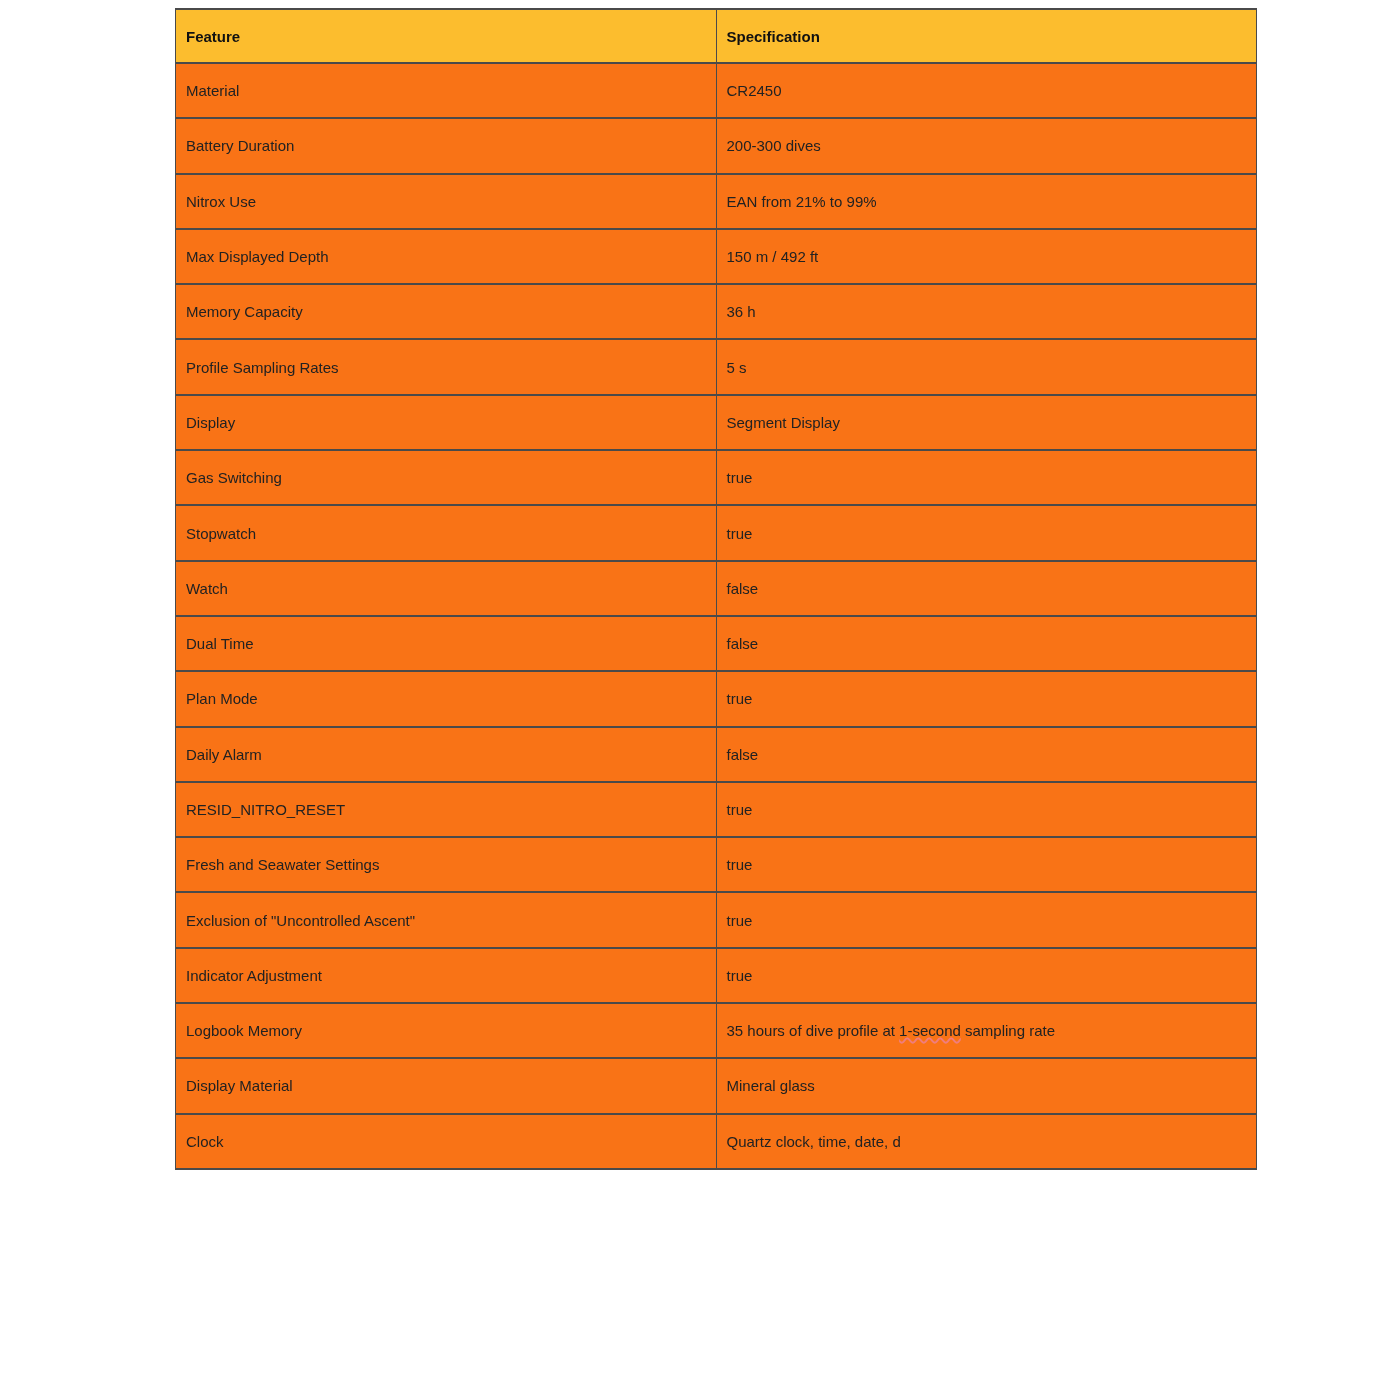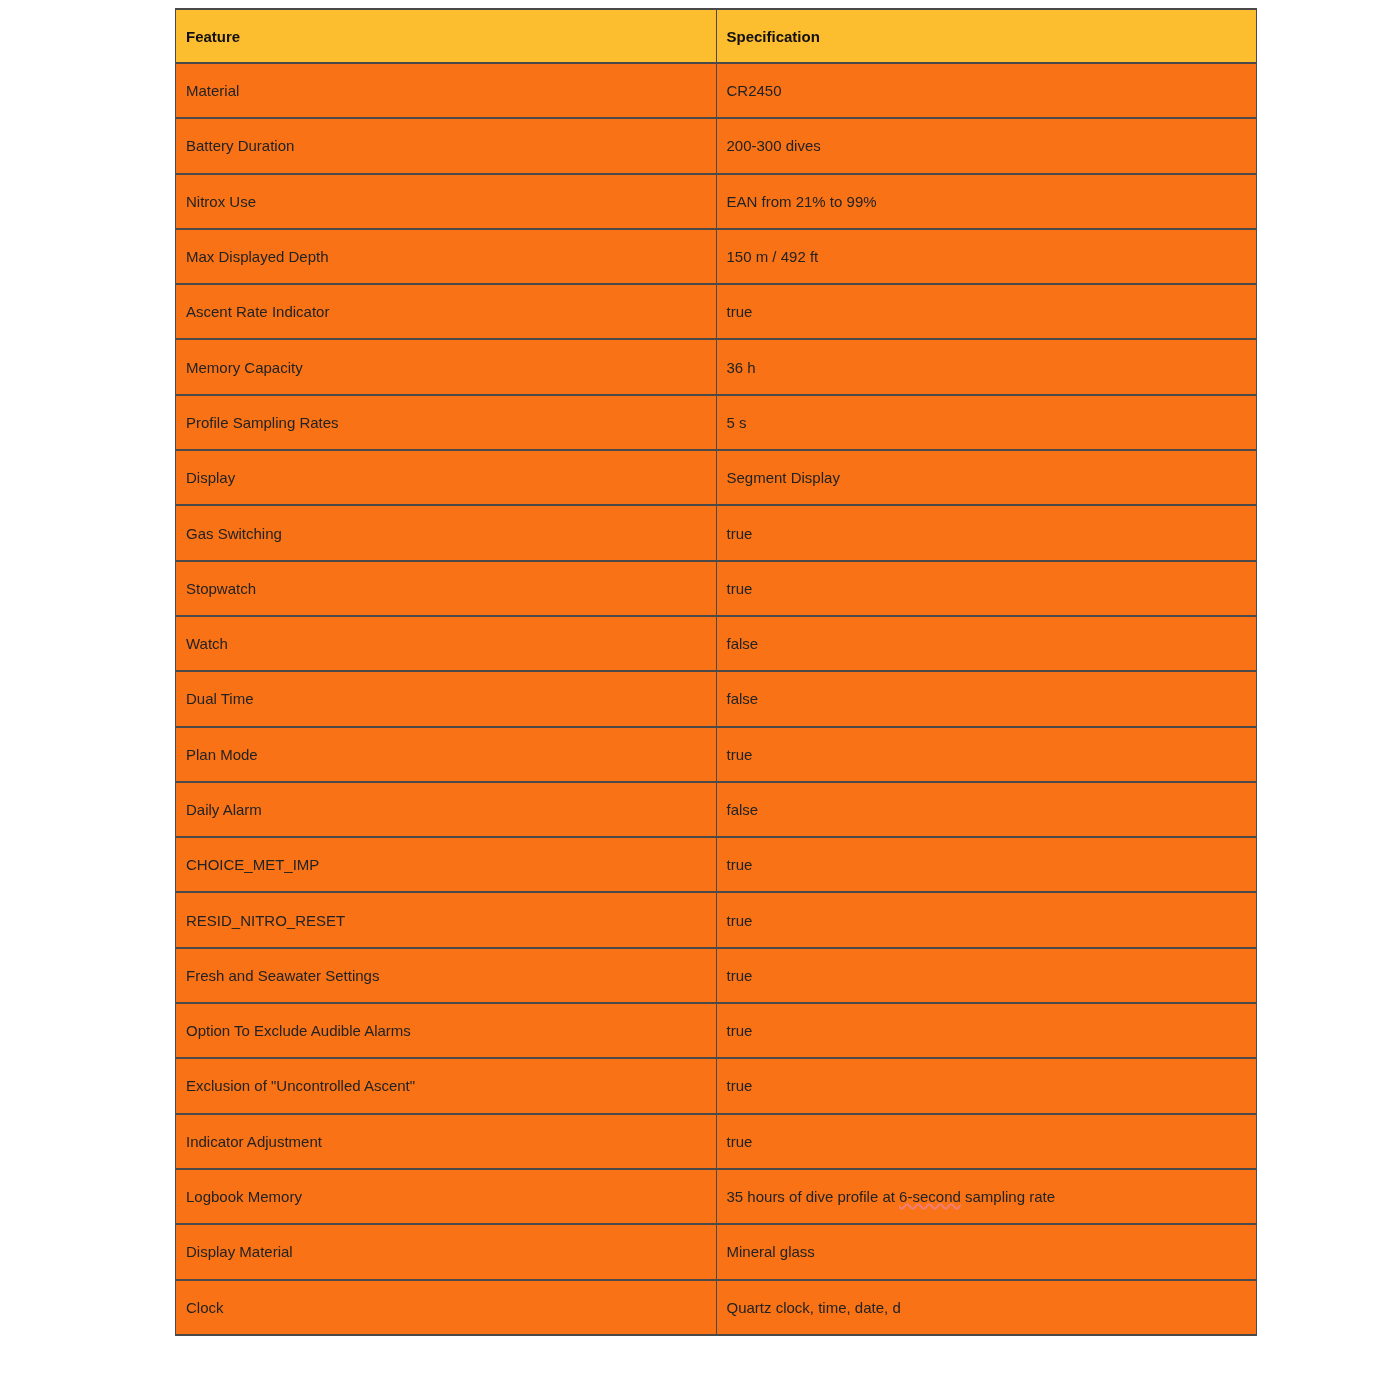--- a/index.html
+++ b/index.html
@@ -85,24 +85,20 @@
         </tr>
         <tr>
           <td>Nitrox Use</td>
           <td>EAN from 21% to 99%</td>
         </tr>
         <tr>
           <td>Max Displayed Depth</td>
           <td>150 m / 492 ft</td>
         </tr>
         <tr>
-          <td>Ascent Rate Indicator</td>
-          <td>true</td>
-        </tr>
-        <tr>
           <td>Memory Capacity</td>
           <td>36 h</td>
         </tr>
         <tr>
           <td>Profile Sampling Rates</td>
           <td>5 s</td>
         </tr>
         <tr>
           <td>Display</td>
           <td>Segment Display</td>
@@ -125,46 +121,38 @@
         </tr>
         <tr>
           <td>Plan Mode</td>
           <td>true</td>
         </tr>
         <tr>
           <td>Daily Alarm</td>
           <td>false</td>
         </tr>
         <tr>
-          <td>CHOICE_MET_IMP</td>
-          <td>true</td>
-        </tr>
-        <tr>
           <td>RESID_NITRO_RESET</td>
           <td>true</td>
         </tr>
         <tr>
           <td>Fresh and Seawater Settings</td>
-          <td>true</td>
-        </tr>
-        <tr>
-          <td>Option To Exclude Audible Alarms</td>
           <td>true</td>
         </tr>
         <tr>
           <td>Exclusion of "Uncontrolled Ascent"</td>
           <td>true</td>
         </tr>
         <tr>
           <td>Indicator Adjustment</td>
           <td>true</td>
         </tr>
         <tr>
           <td>Logbook Memory</td>
-          <td><span>35 hours of dive profile at </span><span class="misspell">6-second</span><span> sampling rate</span></td>
+          <td><span>35 hours of dive profile at </span><span class="misspell">1-second</span><span> sampling rate</span></td>
         </tr>
         <tr>
           <td>Display Material</td>
           <td>Mineral glass</td>
         </tr>
         <tr>
           <td>Clock</td>
           <td>Quartz clock, time, date, d</td>
         </tr>
       </tbody>

